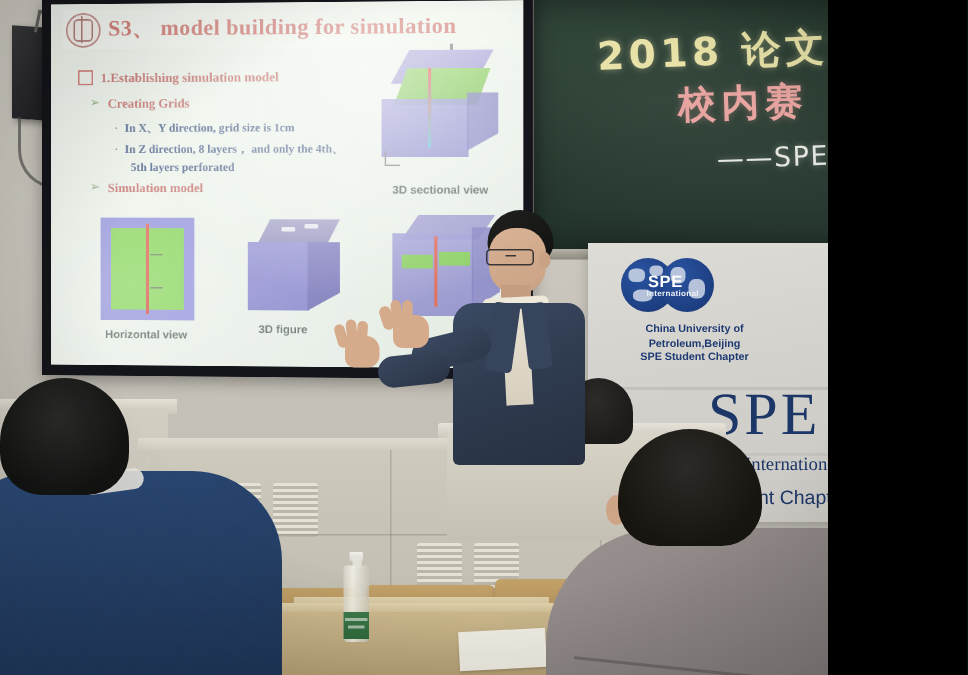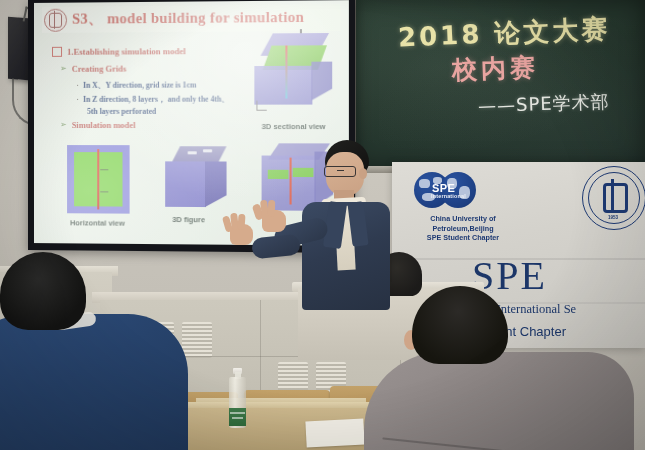--- a/index.html
+++ b/index.html
@@ -1,19 +1,19 @@
 <!DOCTYPE html>
 <html><head>
 <meta charset="utf-8">
 <style>
   html,body{margin:0;padding:0;background:#000;}
   body{font-family:"Liberation Sans", sans-serif;}
 
   #scene{
-    position:relative;width:645px;height:450px;overflow:hidden;
+    position:relative;width:552px;height:450px;overflow:hidden;
     background:#14532d;
   }
 
   
   .wall{position:absolute;left:0;top:0;width:645px;height:450px;
     background:linear-gradient(180deg,#cfcbc2 0%,#c9c5bc 40%,#bdb9b0 100%);}
 
   .wall-upper{position:absolute;left:0;top:0;width:645px;height:250px;
     background:linear-gradient(180deg,#d5d1c8 0%,#c6c2b9 100%);}
 

